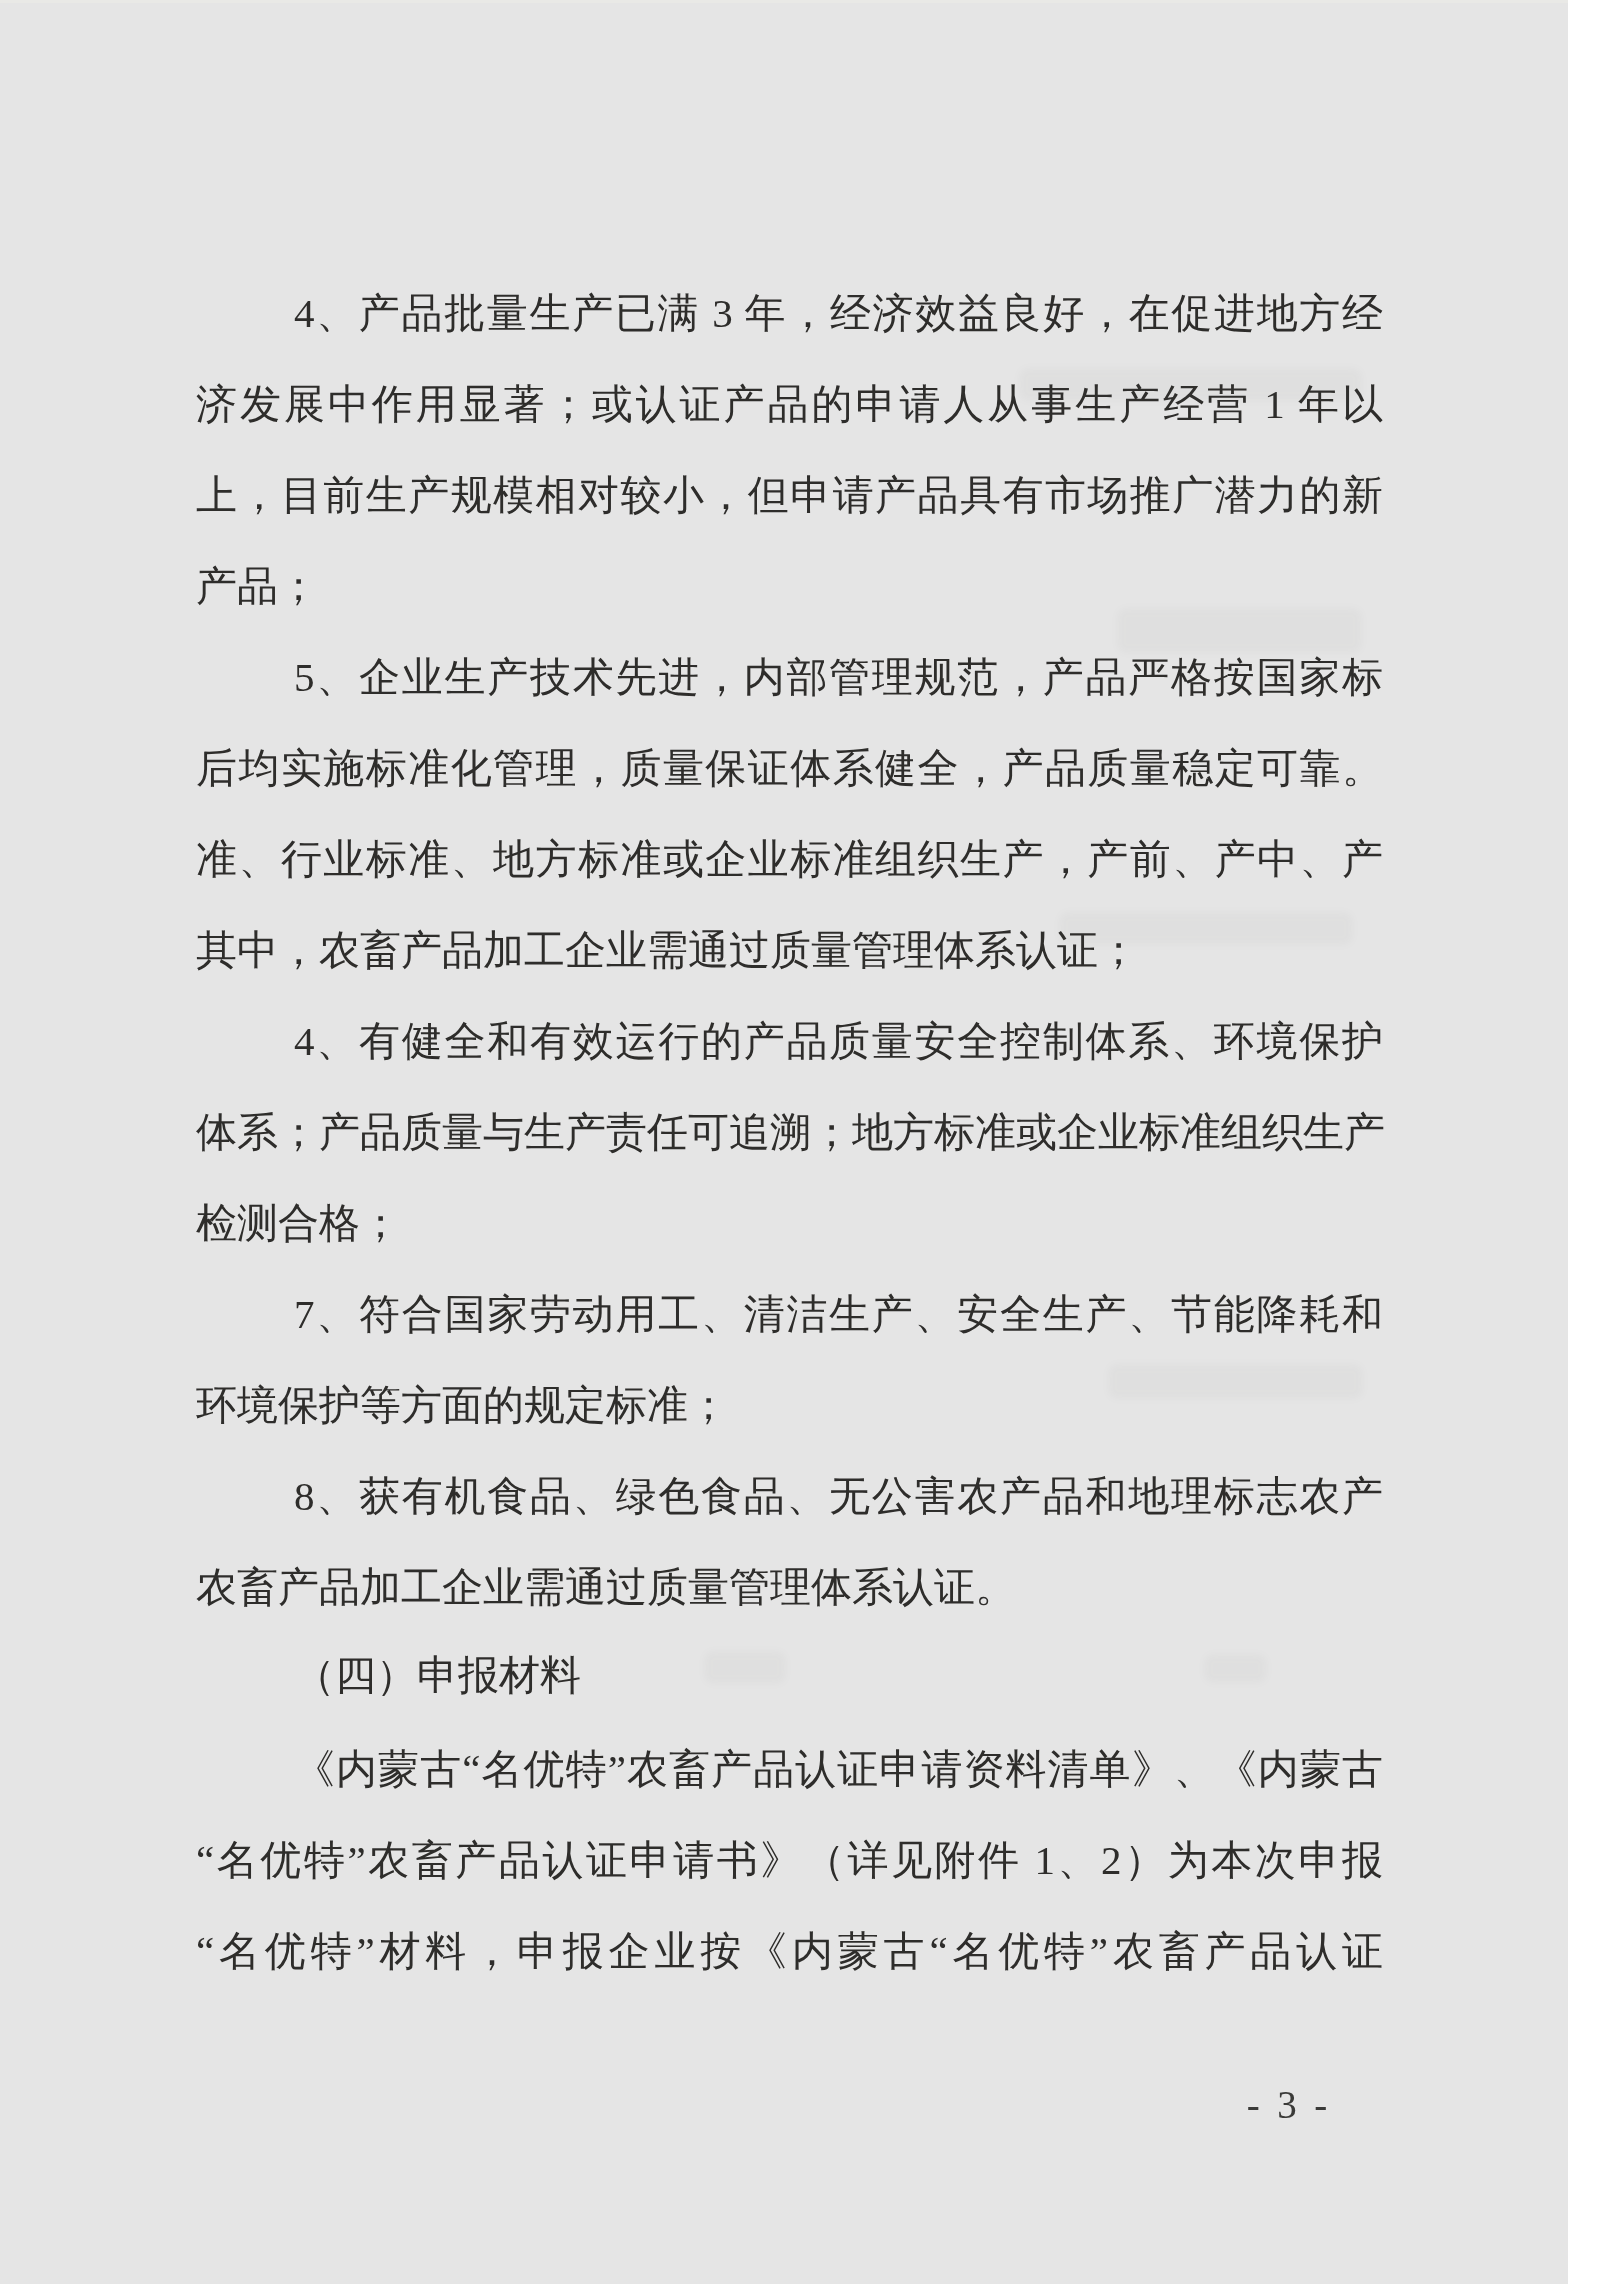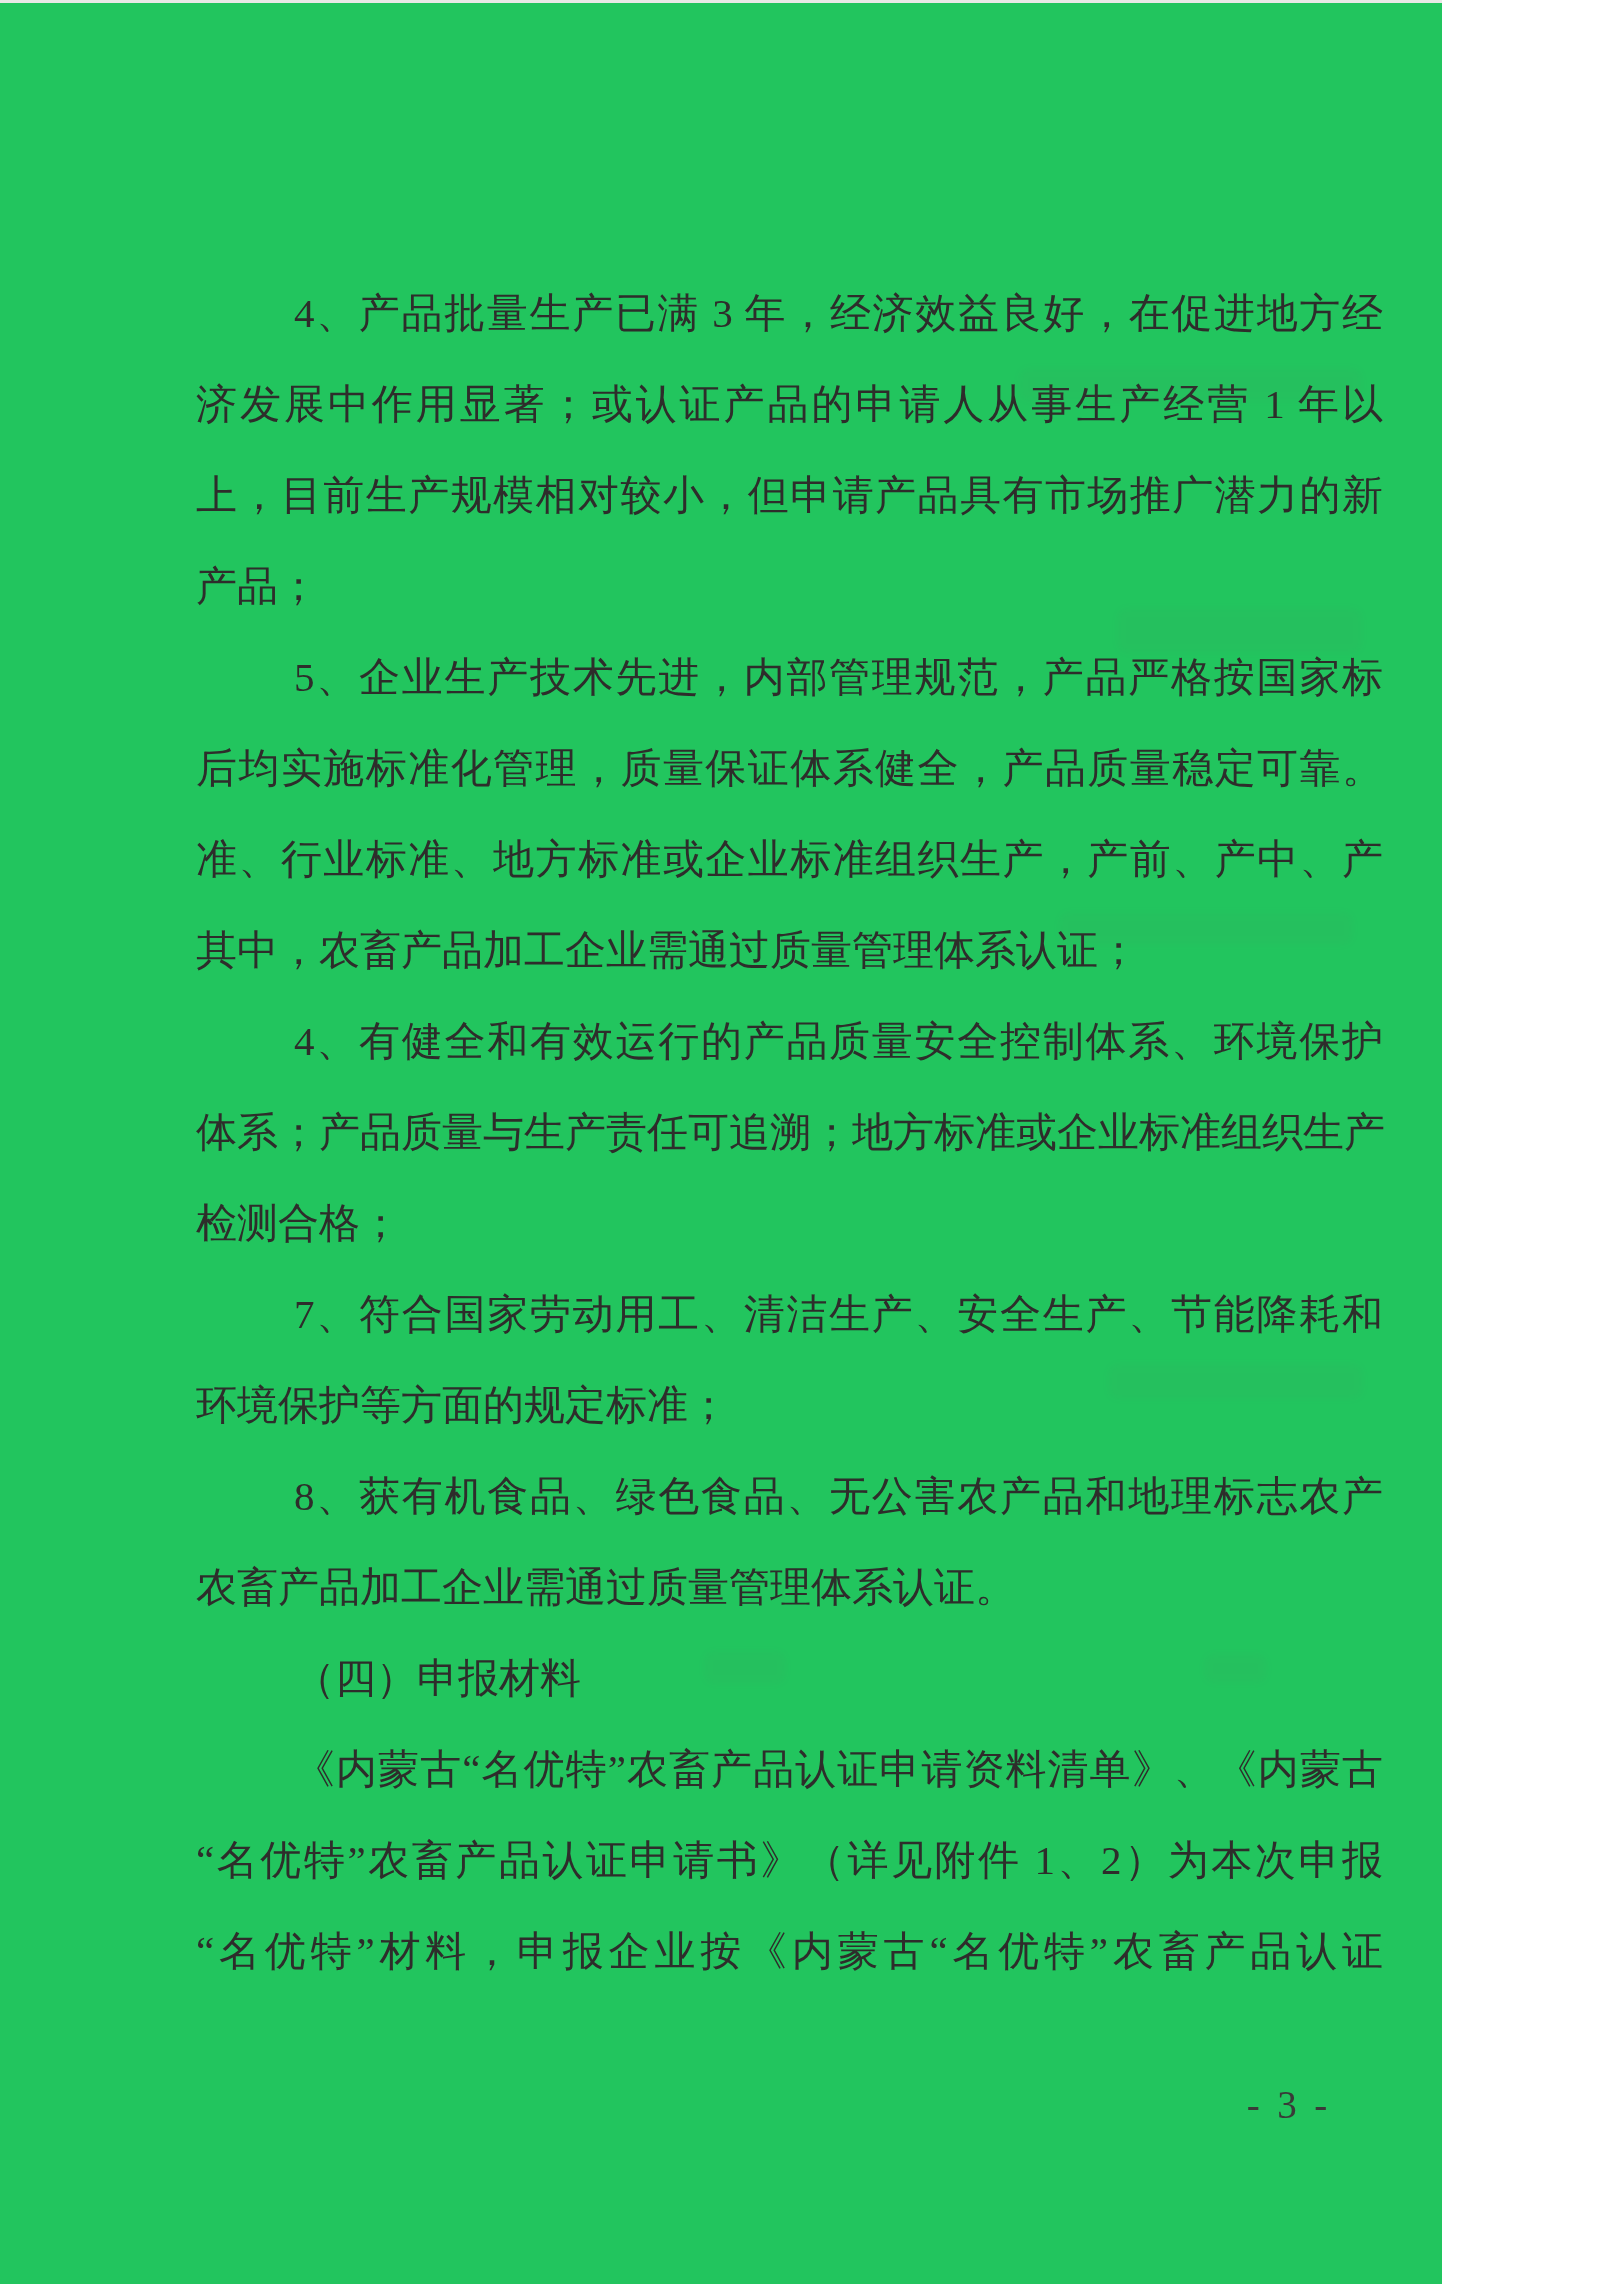--- a/index.html
+++ b/index.html
@@ -2,23 +2,23 @@
 <html lang="zh"><head>
 <meta charset="utf-8">
 <style>
   html, body {
     margin: 0;
     padding: 0;
     background: #ffffff;
   }
   .page {
     position: relative;
-    width: 1442px;
+    width: 1568px;
     height: 2285px;
-    background: #22c55e;
+    background: #e5e5e5;
     overflow: hidden;
     font-family: "Liberation Serif", "DejaVu Serif", serif;
     color: #2e2d2b;
   }
   
   .scan-edge-top {
     position: absolute;
     left: 0; top: 0;
     width: 1613px; height: 2.9px;
     background: #e9e9e6;
@@ -45,20 +45,21 @@
     text-align: center;
     text-align-last: left;
   }
   .line.indent {
     padding-left: 98px;
     width: 1089px;
   }
   .line.heading {
     text-align: left;
     text-align-last: left;
+    font-family: Liberation Mono, monospace;
   }
   
   .page-number {
     position: absolute;
     top: 2070px;
     left: 1230px;
     width: 118px;
     height: 69px;
     font-size: 39px;
     line-height: 69px;

